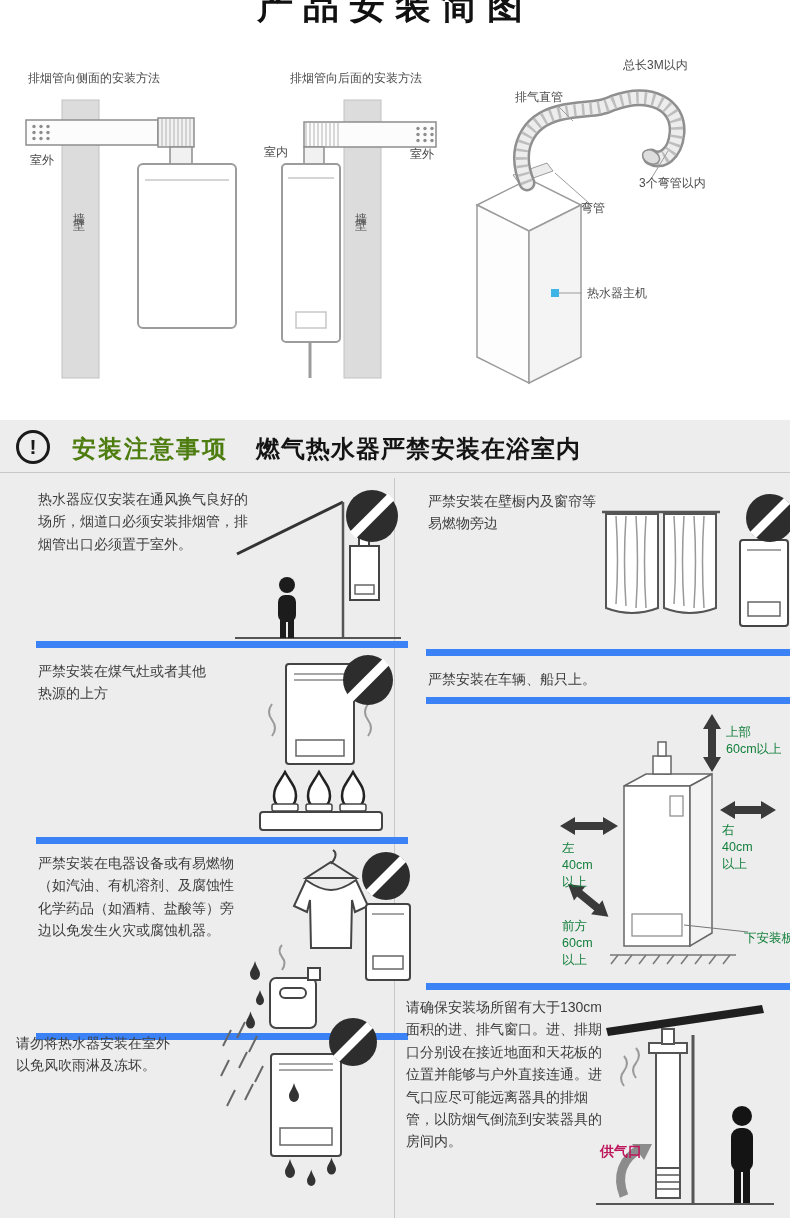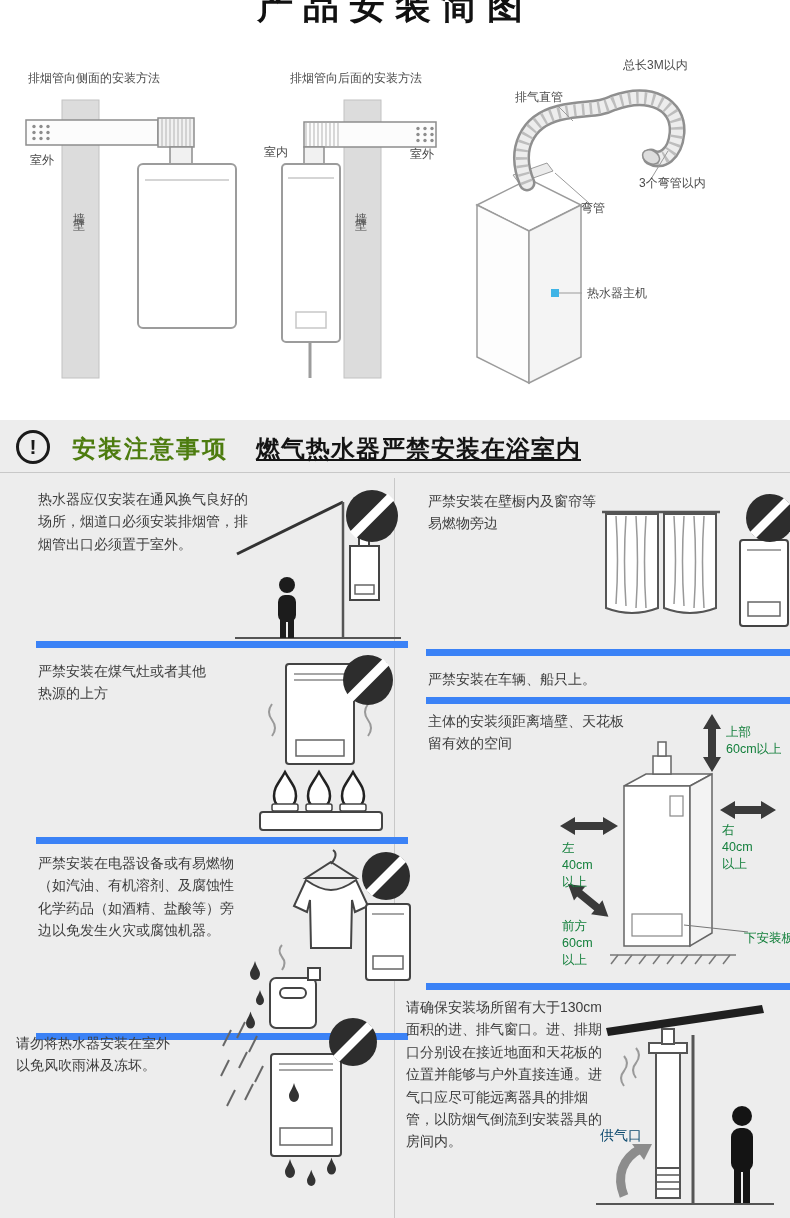--- a/index.html
+++ b/index.html
@@ -8,29 +8,29 @@
   .main-title { position:absolute; top:-18px; left:0; right:0; text-align:center; font-size:36px; font-weight:700; color:#111; letter-spacing:10px; }
   .diagram { position:absolute;text-align:center; }
   .d-title { position:absolute; font-size:12px; color:#4a4a4a; white-space:nowrap; }
   .d-svg { position:absolute; left:0; top:30px; }
   .dlabel { position:absolute; font-size:12px; color:#4a4a4a; white-space:nowrap; }
   .vlabel { writing-mode:vertical-rl; letter-spacing:5px; }
   .notice { position:absolute; top:420px; left:0; width:790px; height:798px; background:#ededed; }
   .warn-icon { position:absolute; left:16px; top:10px; width:34px; height:34px; border:3px solid #1a1a1a; border-radius:50%;
                display:flex; align-items:center; justify-content:center; font-size:21px; font-weight:900; color:#1a1a1a; }
   .h-title { position:absolute; left:58px; top:13px; font-size:24px; font-weight:800; color:#4d7c0f; letter-spacing:2px;margin-left:14px; }
-  .h-sub { position:absolute; left:256px; top:13px; font-size:24px; font-weight:800; color:#141414; letter-spacing:1px;text-decoration:underline; }
+  .h-sub { position:absolute; left:256px; top:13px; font-size:24px; font-weight:800; color:#141414; letter-spacing:1px; }
   .hr { position:absolute; left:0; top:52px; width:790px; border-top:1px solid #c8c8c8; }
   .vdiv { position:absolute; left:394px; top:58px; height:740px; width:1px; background:#c8c8c8; }
   .item { position:absolute; }
   .item.bordered { border-bottom:7px solid #3b82f6;margin-left:22px; }
   .item-text { position:absolute; font-size:14px; color:#3d3d3d; line-height:1.6; }
   .illus { position:absolute; }
   .mlabel { position:absolute; font-size:12.5px; color:#15803d; line-height:1.35; white-space:pre-line; }
-  .supply-label { position:absolute; font-size:14px; font-weight:400; color:#0c4a6e; white-space:nowrap; }
+  .supply-label { position:absolute; font-size:14px; font-weight:700; color:#be185d; white-space:nowrap;margin-top:16px; }
 </style>
 </head>
 <body>
 
 <div class="page">
 
   <div class="main-title">产品安装简图</div>
 
   <div class="diagram" style="left:18px;top:58px;width:232px;height:340px">
     <div class="d-title" style="left:10px;top:12px">排烟管向侧面的安装方法</div>
@@ -282,21 +282,20 @@
           <line x1="161" y1="45" x2="195" y2="11" stroke="#fff" stroke-width="8.5"></line>
         </g>
       </svg>
     </div>
 
     <div class="item bordered" style="left:404px;top:236px;width:378px;height:48px">
       <div class="item-text" style="left:2px;top:12px">严禁安装在车辆、船只上。</div>
     </div>
 
     <div class="item bordered" style="left:404px;top:284px;width:378px;height:286px">
-      <div class="item-text" style="left:2px;top:6px;width:196px">主体的安装须距离墙壁、天花板留有效的空间</div>
       <svg class="illus" style="left:126px;top:4px" width="250" height="278" viewBox="0 0 250 278">
         <polygon points="72,78 94,66 160,66 138,78" fill="#fff" stroke="#666" stroke-width="1.5"></polygon>
         <rect x="72" y="78" width="66" height="160" fill="#fff" stroke="#666" stroke-width="1.5"></rect>
         <polygon points="138,78 160,66 160,225 138,238" fill="#f3f3f3" stroke="#666" stroke-width="1.5"></polygon>
         <rect x="118" y="88" width="13" height="20" fill="none" stroke="#888" stroke-width="1.2"></rect>
         <rect x="80" y="206" width="50" height="22" fill="none" stroke="#888" stroke-width="1.2"></rect>
         <rect x="101" y="48" width="18" height="18" fill="#fff" stroke="#666" stroke-width="1.5"></rect>
         <rect x="106" y="34" width="8" height="14" fill="#fff" stroke="#666" stroke-width="1.5"></rect>
         <g fill="#3a3a3a">
           <path transform="translate(160,64) rotate(-90)" d="M0,0 L15,-9 L15,-4 L43,-4 L43,-9 L58,0 L43,9 L43,4 L15,4 L15,9 Z"></path>

